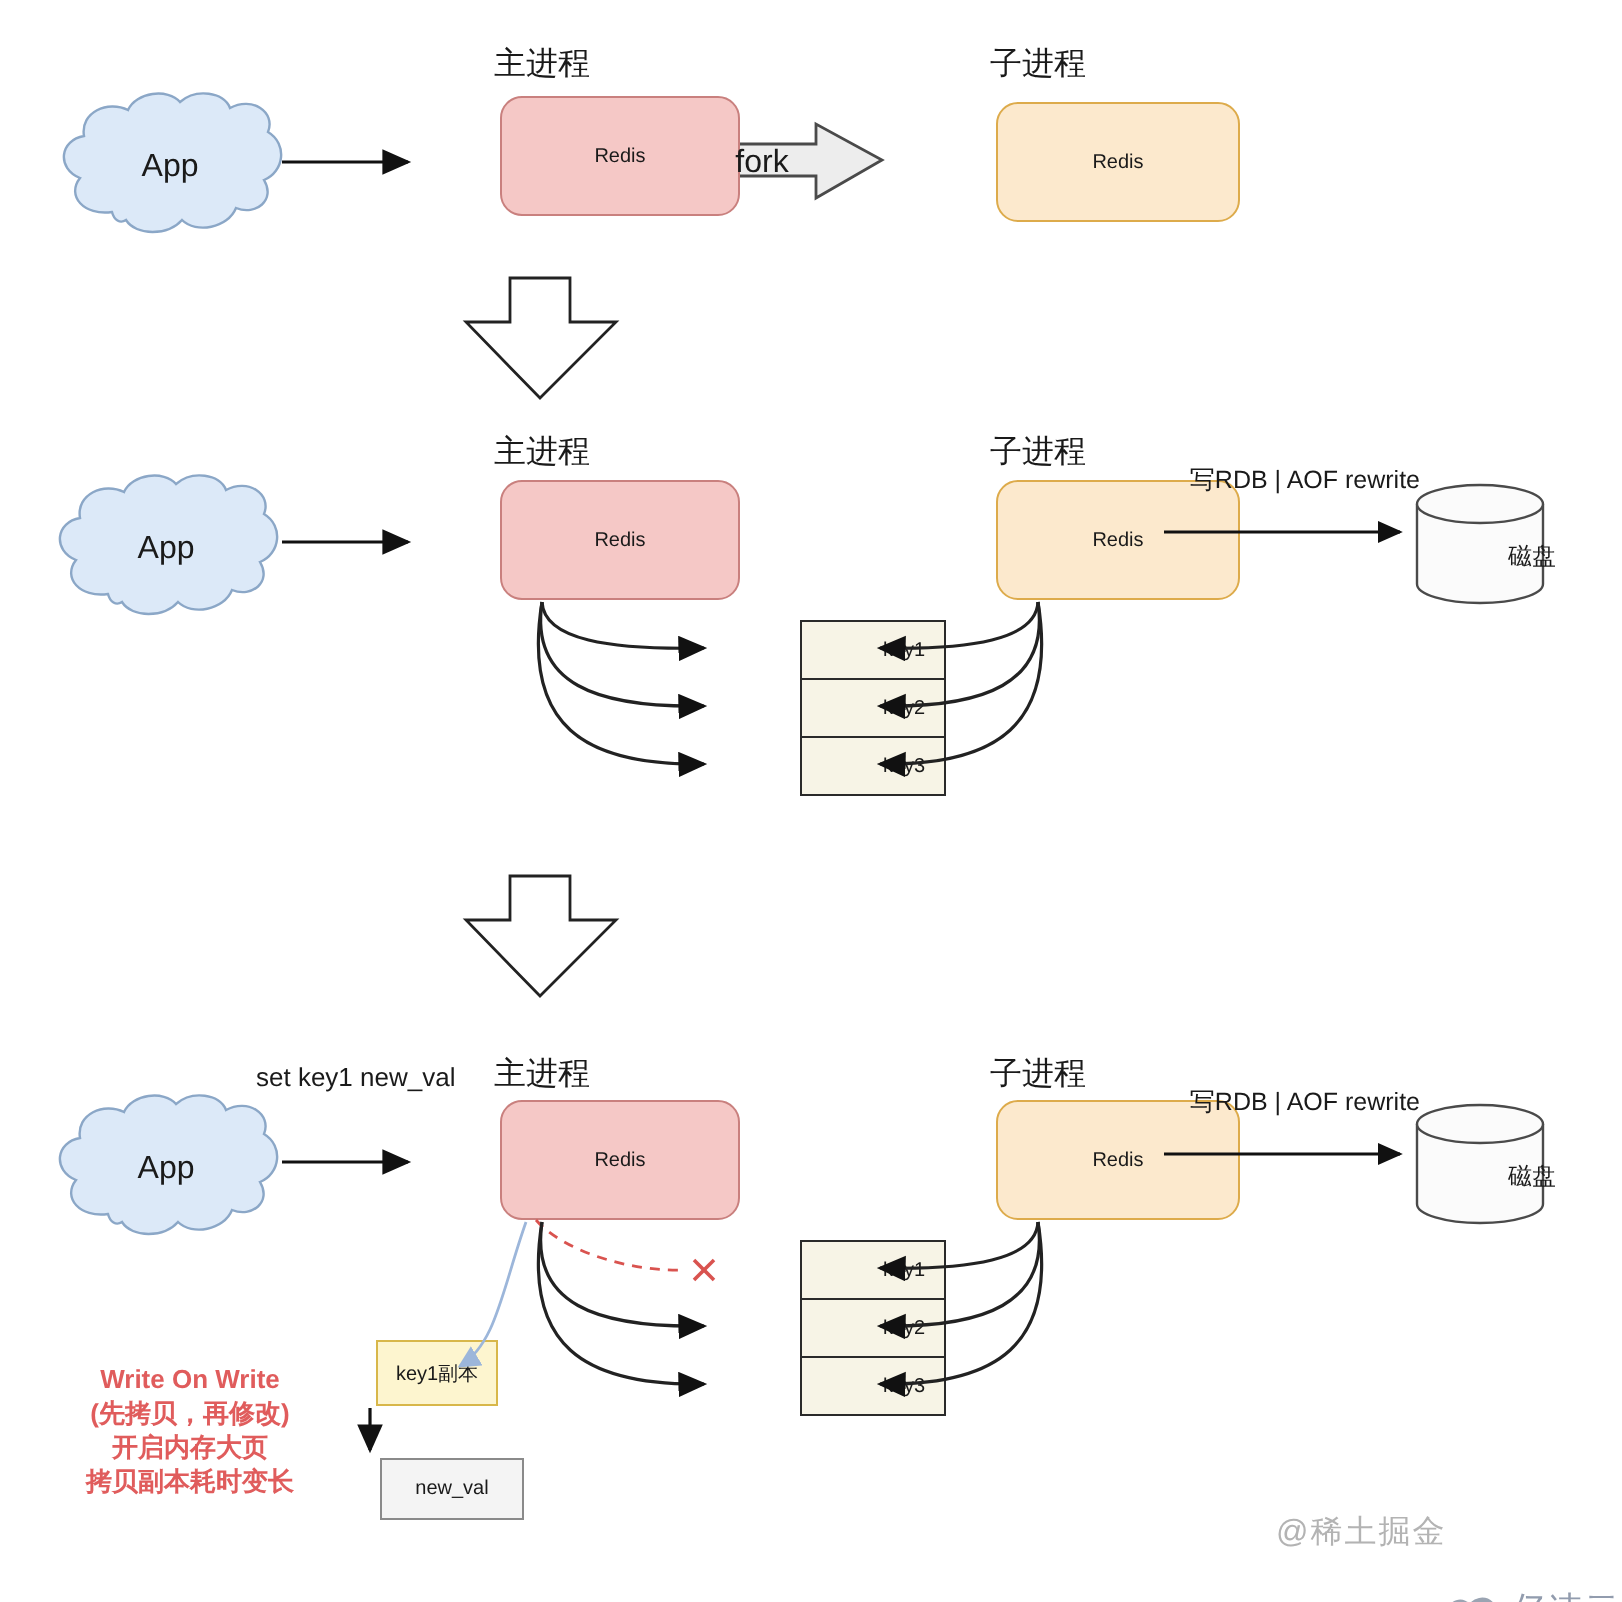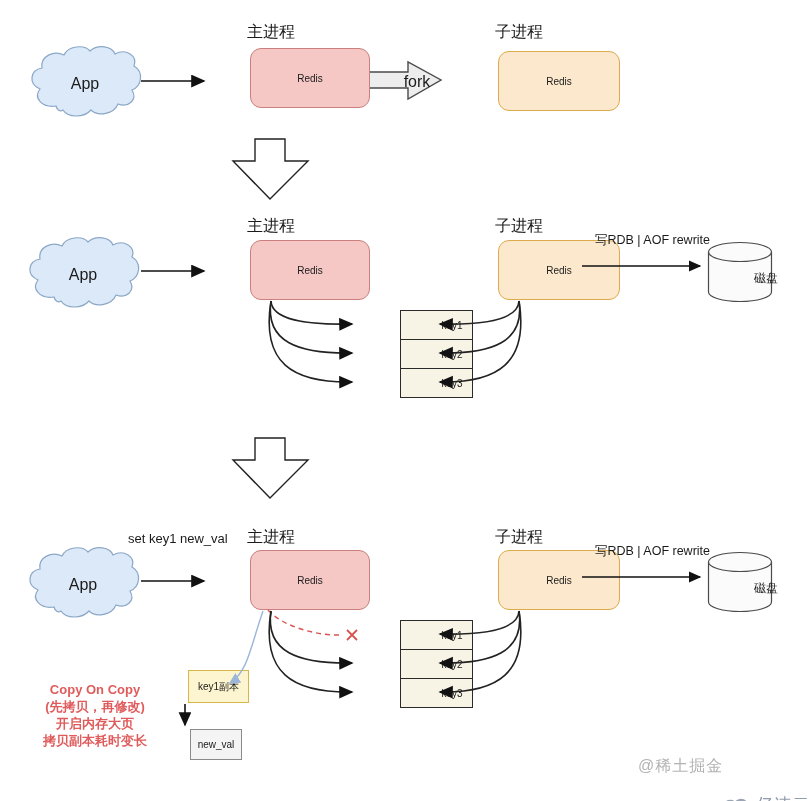--- a/index.html
+++ b/index.html
@@ -11,21 +11,21 @@
   .layer { position:absolute; left:0; top:0; width:811px; height:801px; pointer-events:none; }
   .lbl { position:absolute; font-size:16px; color:#1a1a1a; text-align:center; white-space:nowrap; }
   .box {
     position:absolute; box-sizing:border-box; display:flex; align-items:center;
     justify-content:center; font-size:10px; color:#1a1a1a; white-space:nowrap;margin-left:40px;
   }
   .redis-main { width:120px; height:60px; background:#f5c8c6; border:1.5px solid #c9807e; border-radius:11px; }
   .redis-child { width:122px; height:60px; background:#fce9cd; border:1.5px solid #ddab4b; border-radius:11px; }
   .keycell { left:360px; width:73px; height:30px; background:#f7f4e6; border:1px solid #2a2a2a;padding-left:31px; }
   .copybox { left:148px; top:670px; width:61px; height:33px; background:#fdf5cf; border:1px solid #d8b74a; }
-  .newval { left:150px; top:729px; width:52px; height:31px; background:#f4f4f4; border:1px solid #8a8a8a; }
+  .newval { left:150px; top:729px; width:72px; height:31px; background:#f4f4f4; border:1px solid #8a8a8a; }
   .writelbl { position:absolute; font-size:12.5px; width:124px; text-align:right; white-space:nowrap; }
   .cow {
     position:absolute; left:30px; top:681px; width:130px; text-align:center;
     color:#e05c5c; font-weight:bold; font-size:13px; line-height:17px; white-space:nowrap;
   }
   .setcmd { position:absolute; left:128px; top:531px; font-size:13px; white-space:nowrap;text-align:right; }
   .wm-handle { position:absolute; left:626px; top:756px; font-size:16px; color:#b3b3b3; letter-spacing:1px;margin-left:12px; }
   .brand { position:absolute; left:720px; top:764px; display:flex; align-items:center;margin-top:28px; }
   .brand-text { font-size:18px; color:#929cae; margin-left:2px; white-space:nowrap; }
   .disklbl { position:absolute; font-size:12px; width:60px; text-align:center;margin-left:28px; }
@@ -59,21 +59,21 @@
     <polygon points="255,438 285,438 285,460 308,460 270,498 233,460 255,460" fill="#ffffff" stroke="#222" stroke-width="1.4"></polygon>
 
     <use href="#disk-shape" transform="translate(708,242)"></use>
     <use href="#disk-shape" transform="translate(708,552)"></use>
   </svg>
 
   <div class="lbl" style="left:221px; top:22px; width:100px;">主进程</div>
   <div class="lbl" style="left:469px; top:22px; width:100px;">子进程</div>
   <div class="lbl" style="left:30px; top:75px; width:110px;">App</div>
   <div class="box redis-main" style="left:210px; top:48px;">Redis</div>
-  <div class="lbl" style="left:388px; top:73px; width:58px;">fork</div>
+  <div class="lbl" style="left:352px; top:73px; width:58px;">fork</div>
   <div class="box redis-child" style="left:458px; top:51px;">Redis</div>
 
   <div class="lbl" style="left:221px; top:216px; width:100px;">主进程</div>
   <div class="lbl" style="left:469px; top:216px; width:100px;">子进程</div>
   <div class="lbl" style="left:28px; top:266px; width:110px;">App</div>
   <div class="box redis-main" style="left:210px; top:240px;">Redis</div>
   <div class="box redis-child" style="left:458px; top:240px;">Redis</div>
   <div class="writelbl" style="left:586px; top:232px;">写RDB | AOF rewrite</div>
   <div class="disklbl" style="left:708px; top:270px;">磁盘</div>
   <div class="box keycell" style="top:310px;">key1</div>
@@ -87,21 +87,21 @@
   <div class="box redis-main" style="left:210px; top:550px;">Redis</div>
   <div class="box redis-child" style="left:458px; top:550px;">Redis</div>
   <div class="writelbl" style="left:586px; top:543px;">写RDB | AOF rewrite</div>
   <div class="disklbl" style="left:708px; top:580px;">磁盘</div>
   <div class="box keycell" style="top:620px;">key1</div>
   <div class="box keycell" style="top:649px;">key2</div>
   <div class="box keycell" style="top:678px;">key3</div>
   <div class="box copybox">key1副本</div>
   <div class="box newval">new_val</div>
   <div class="cow">
-    <div>Copy On Copy</div>
+    <div>Write On Write</div>
     <div>(先拷贝，再修改)</div>
     <div>开启内存大页</div>
     <div>拷贝副本耗时变长</div>
   </div>
 
   <div class="wm-handle">@稀土掘金</div>
   <div class="brand">
     <svg width="34" height="26" viewBox="0 0 34 26">
       <path d="M10,20 a5.5,5.5 0 1 1 5,-8 a6.5,6.5 0 1 1 8.5,8.5" fill="none" stroke="#9aa4b2" stroke-width="2.4" stroke-linecap="round"></path>
     </svg>

